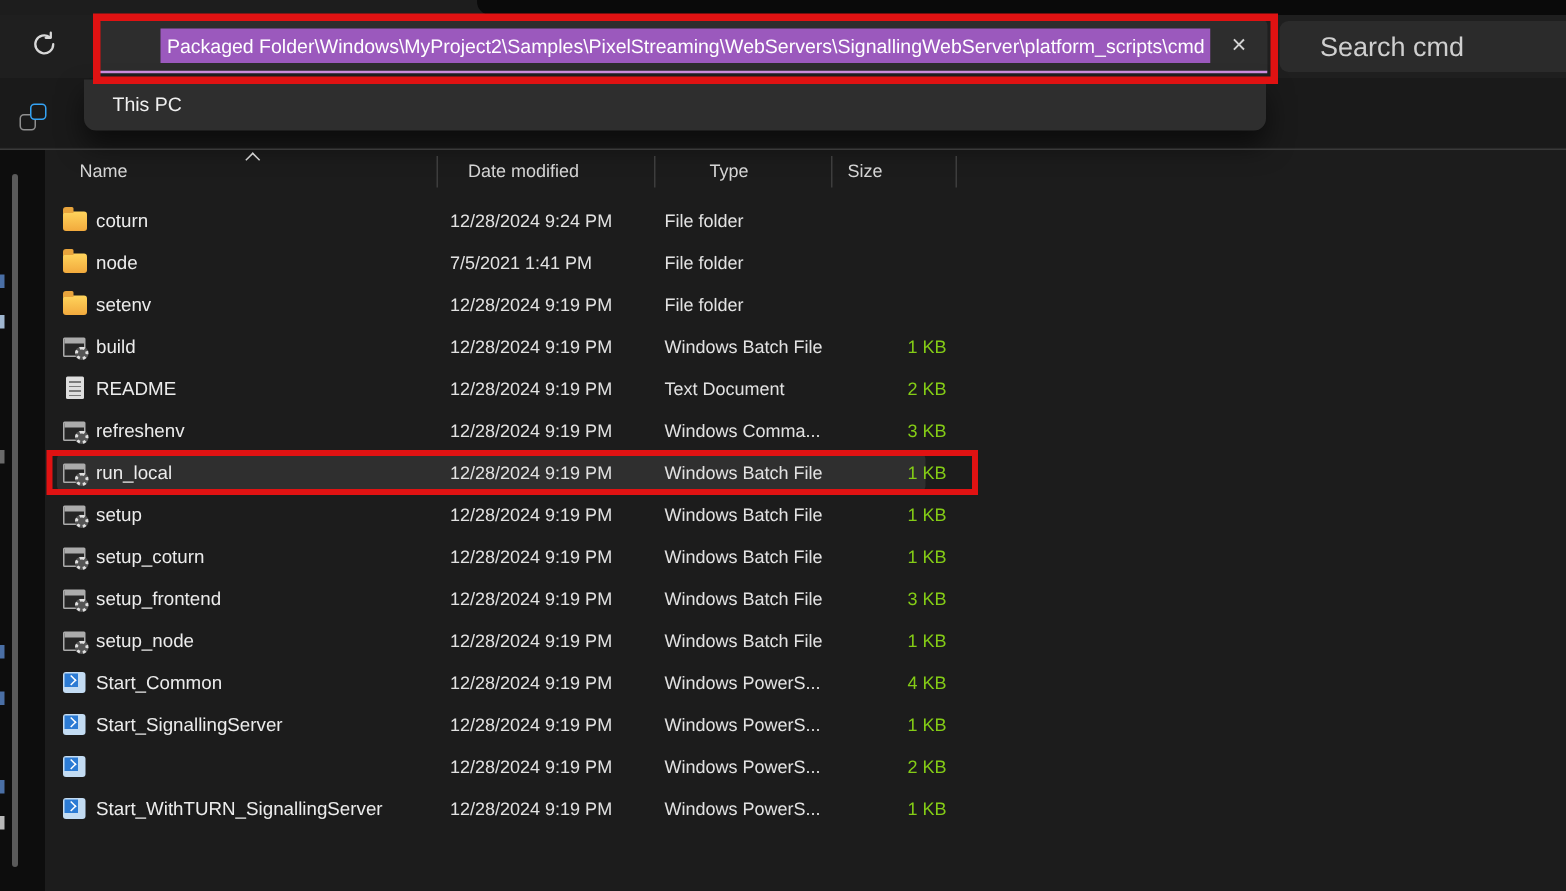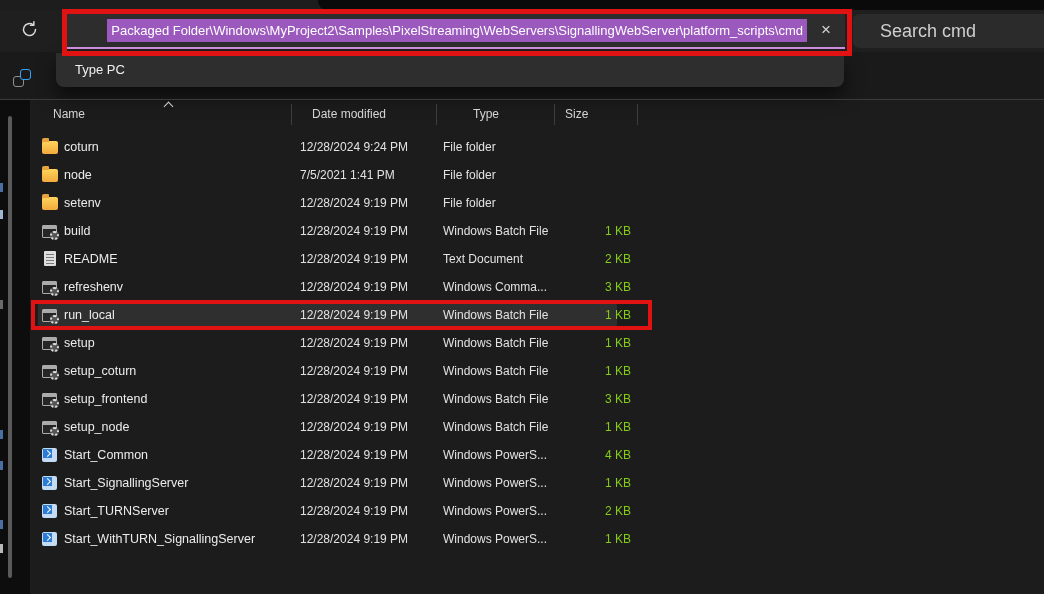--- a/index.html
+++ b/index.html
@@ -94,21 +94,21 @@
       <span class="addr-text">Packaged Folder\Windows\MyProject2\Samples\PixelStreaming\WebServers\SignallingWebServer\platform_scripts\cmd</span>
     </div>
     <button class="addr-clear"><span>×</span></button>
   </div>
 
   <div class="search">
     <span class="ph">Search cmd</span>
   </div>
 
   <div class="dropdown">
-    <div class="item">Type PC</div>
+    <div class="item">This PC</div>
   </div>
 
   <div class="copyic">
     <span class="back"></span>
     <span class="front"></span>
   </div>
 
   <div class="divider"></div>
 
   <div class="side">
@@ -221,21 +221,20 @@
   </div>
       <div class="row">
     <span class="ic ic-ps"></span>
     <span class="cell c-name">Start_SignallingServer</span>
     <span class="cell c-date">12/28/2024 9:19 PM</span>
     <span class="cell c-type">Windows PowerS...</span>
     <span class="cell c-size">1 KB</span>
   </div>
       <div class="row">
     <span class="ic ic-ps"></span>
-    <span class="cell c-name">Start_TURNServer</span>
     <span class="cell c-date">12/28/2024 9:19 PM</span>
     <span class="cell c-type">Windows PowerS...</span>
     <span class="cell c-size">2 KB</span>
   </div>
       <div class="row">
     <span class="ic ic-ps"></span>
     <span class="cell c-name">Start_WithTURN_SignallingServer</span>
     <span class="cell c-date">12/28/2024 9:19 PM</span>
     <span class="cell c-type">Windows PowerS...</span>
     <span class="cell c-size">1 KB</span>

